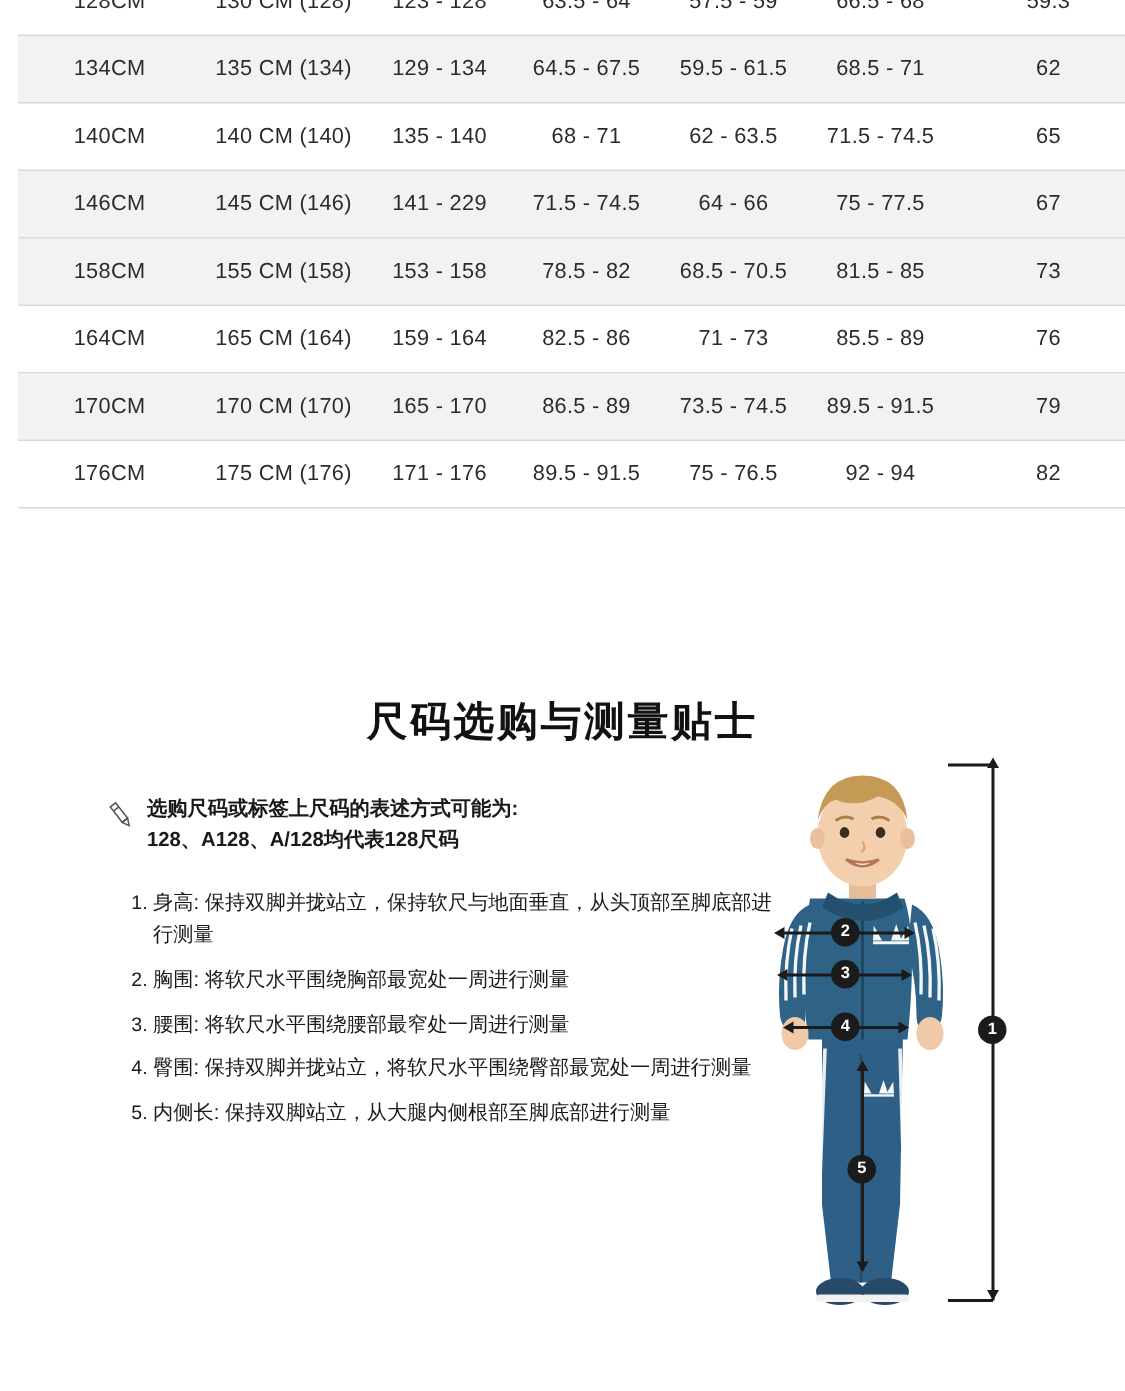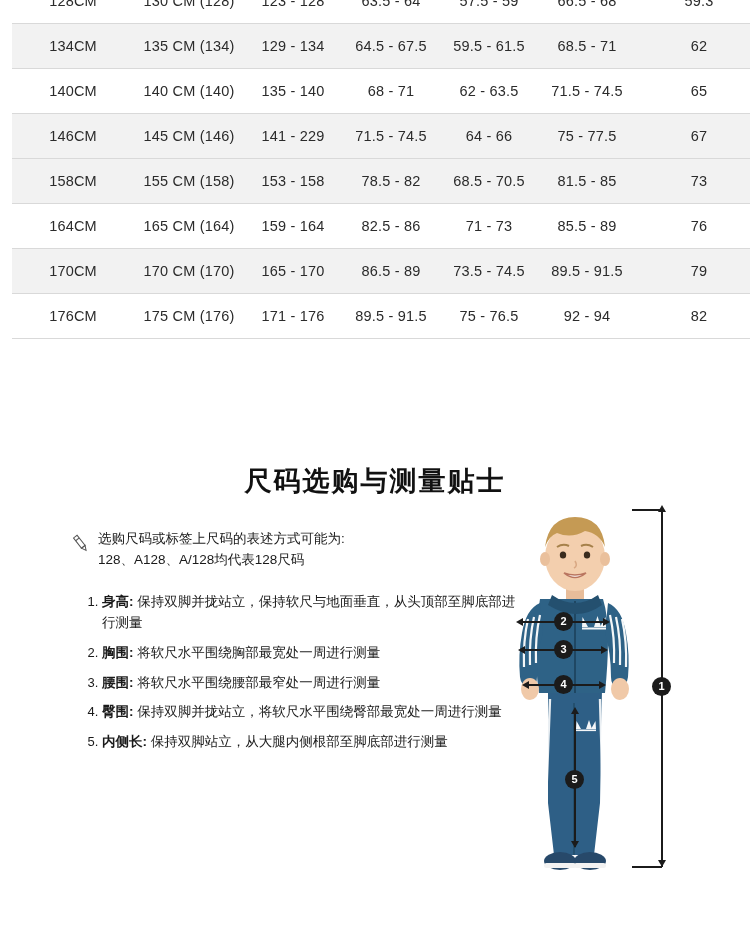--- a/index.html
+++ b/index.html
@@ -79,35 +79,36 @@
     width: 26px;
     flex: 0 0 26px;
     padding-top: 2px;
   }
   .pencil svg { display: block; }
   .note-text {
     font-size: 13.5px;
     line-height: 1.55;
     color: #1a1a1a;
     white-space: pre-line;
+    font-weight: bold;
   }
 
   ol.measure-list {
     margin: 20px 0 0 0;
     padding-left: 30px;
     list-style: decimal;
   }
   ol.measure-list li {
     font-size: 13.5px;
     line-height: 1.6;
     color: #1a1a1a;
     margin-bottom: 8px;
   }
   ol.measure-list li::marker { font-size: 13px; }
-  .m-label { font-weight: bold; }
+  .m-label { font-weight: normal; }
   .m-body { white-space: pre-line; }
 
   
   .figure {
     position: absolute;
     right: 18px;
     top: 495px;
     width: 270px;
     height: 390px;
   }

